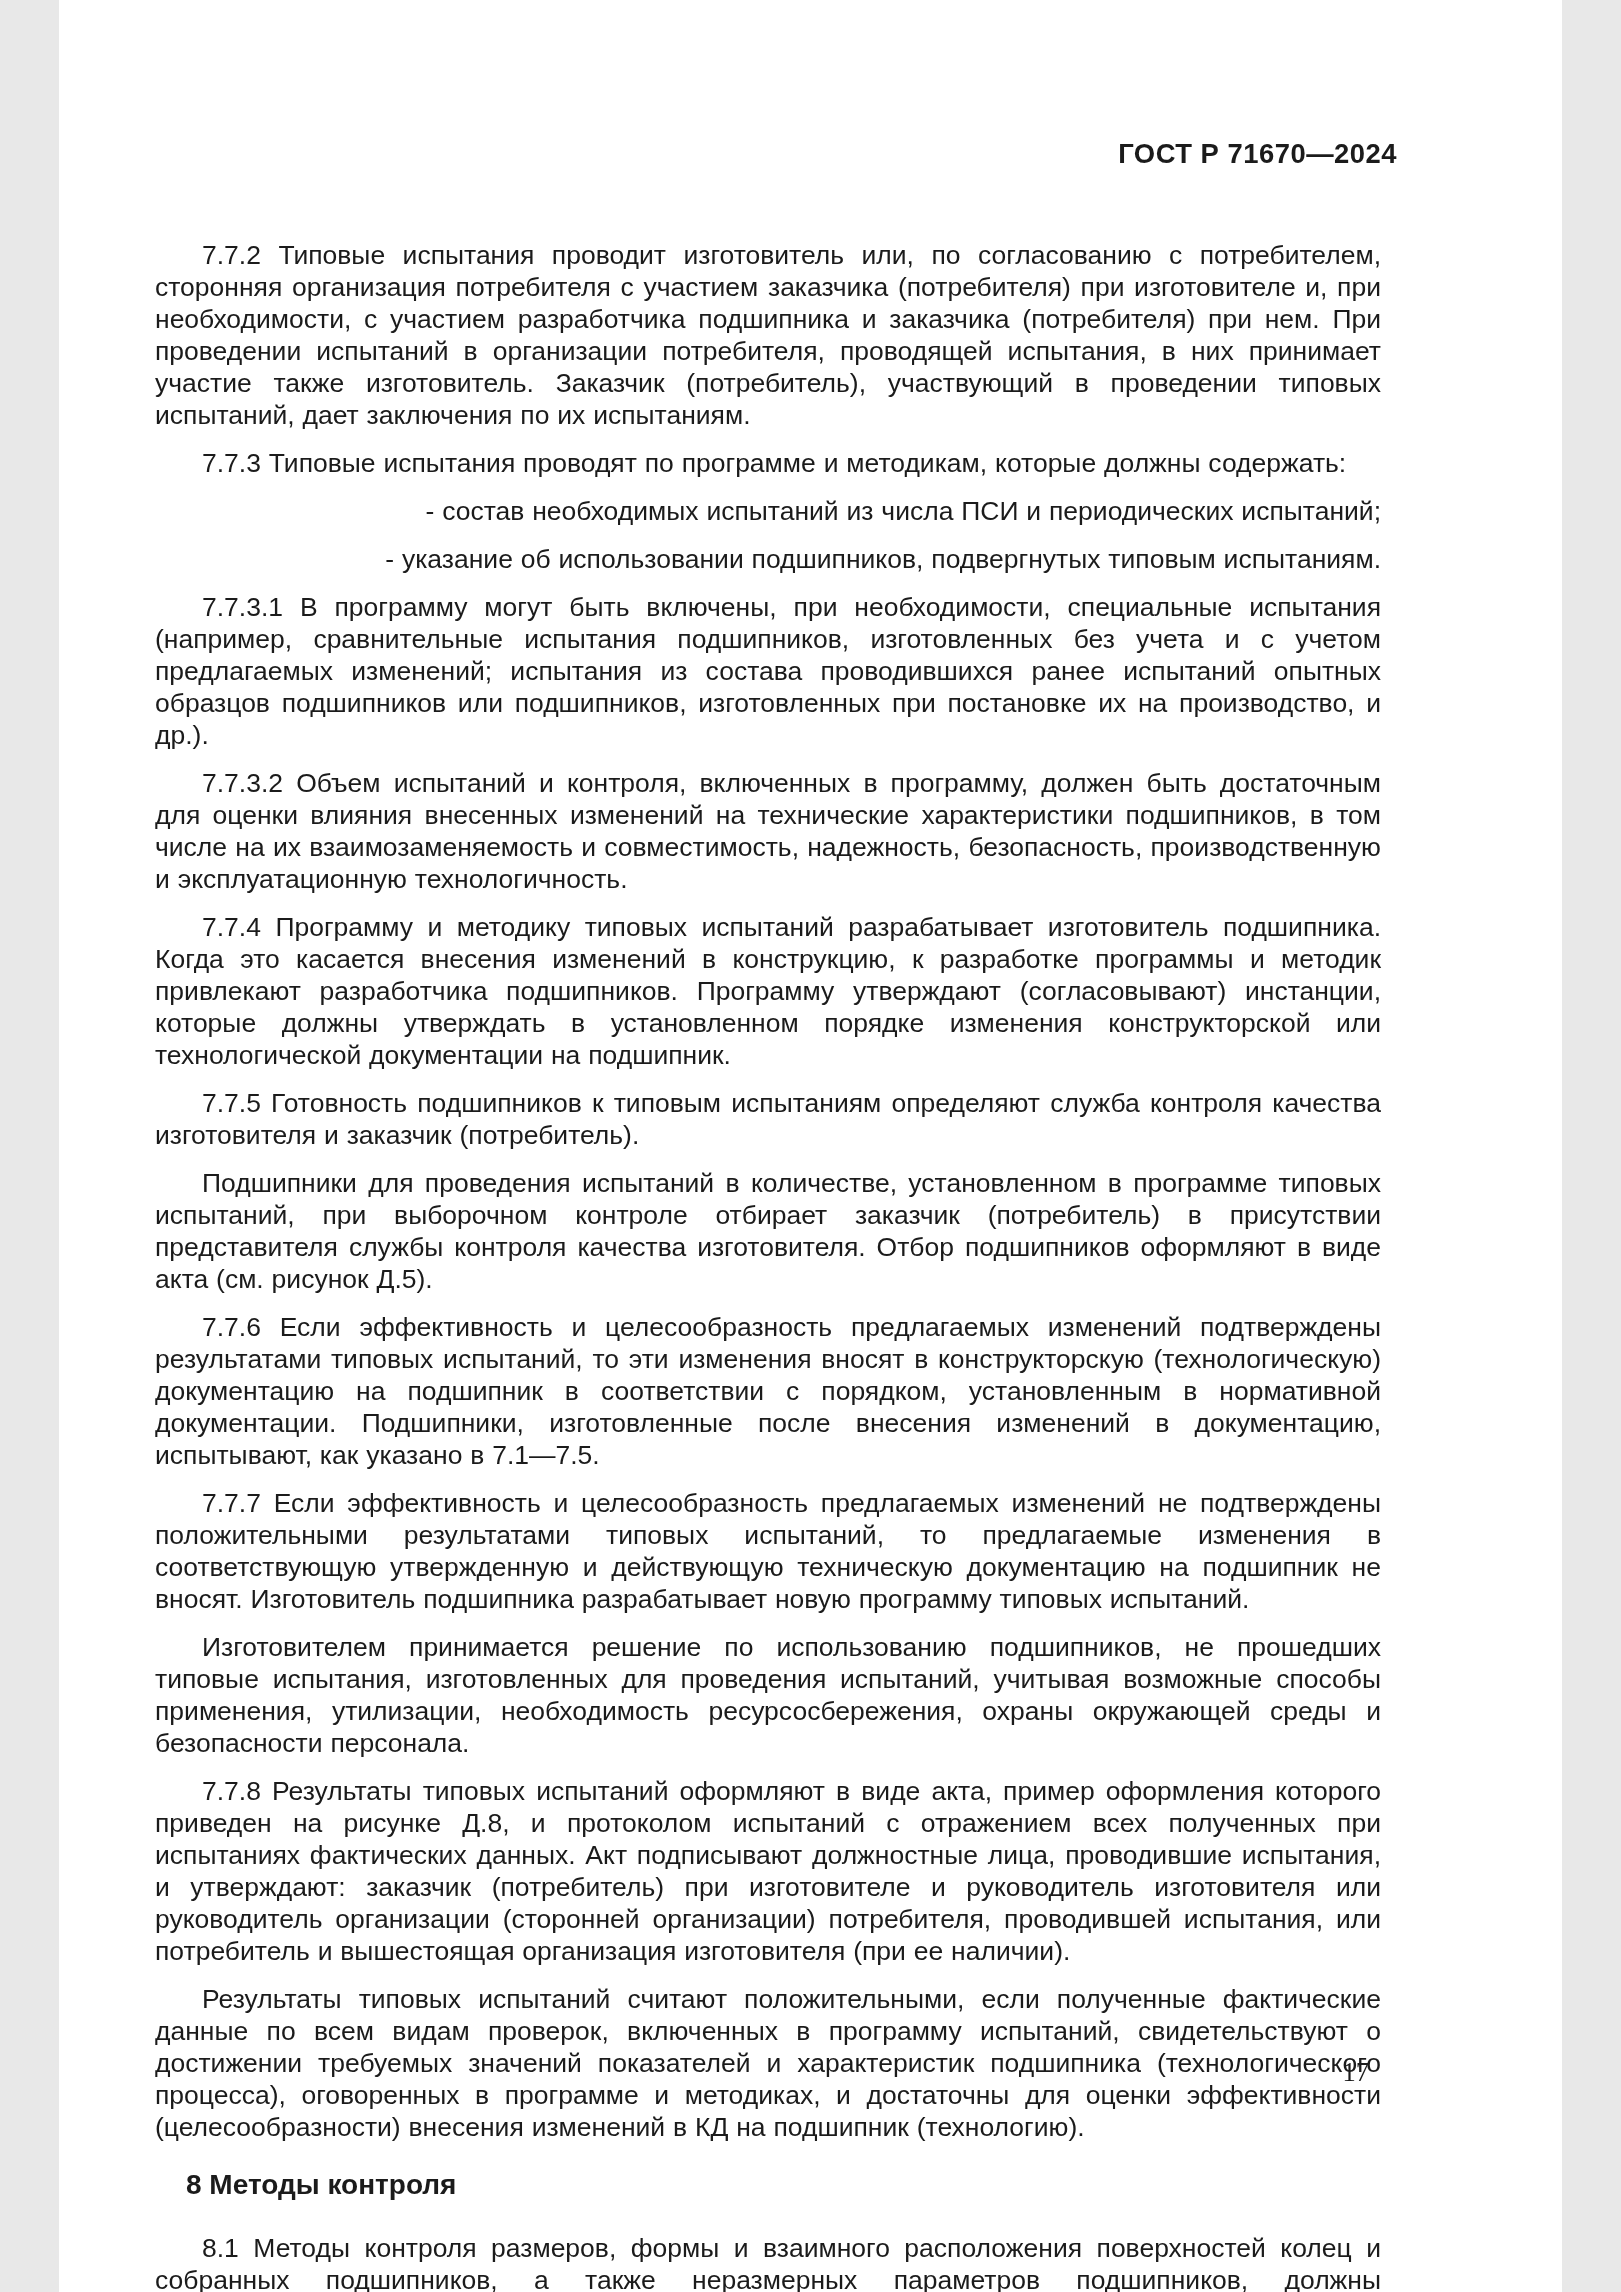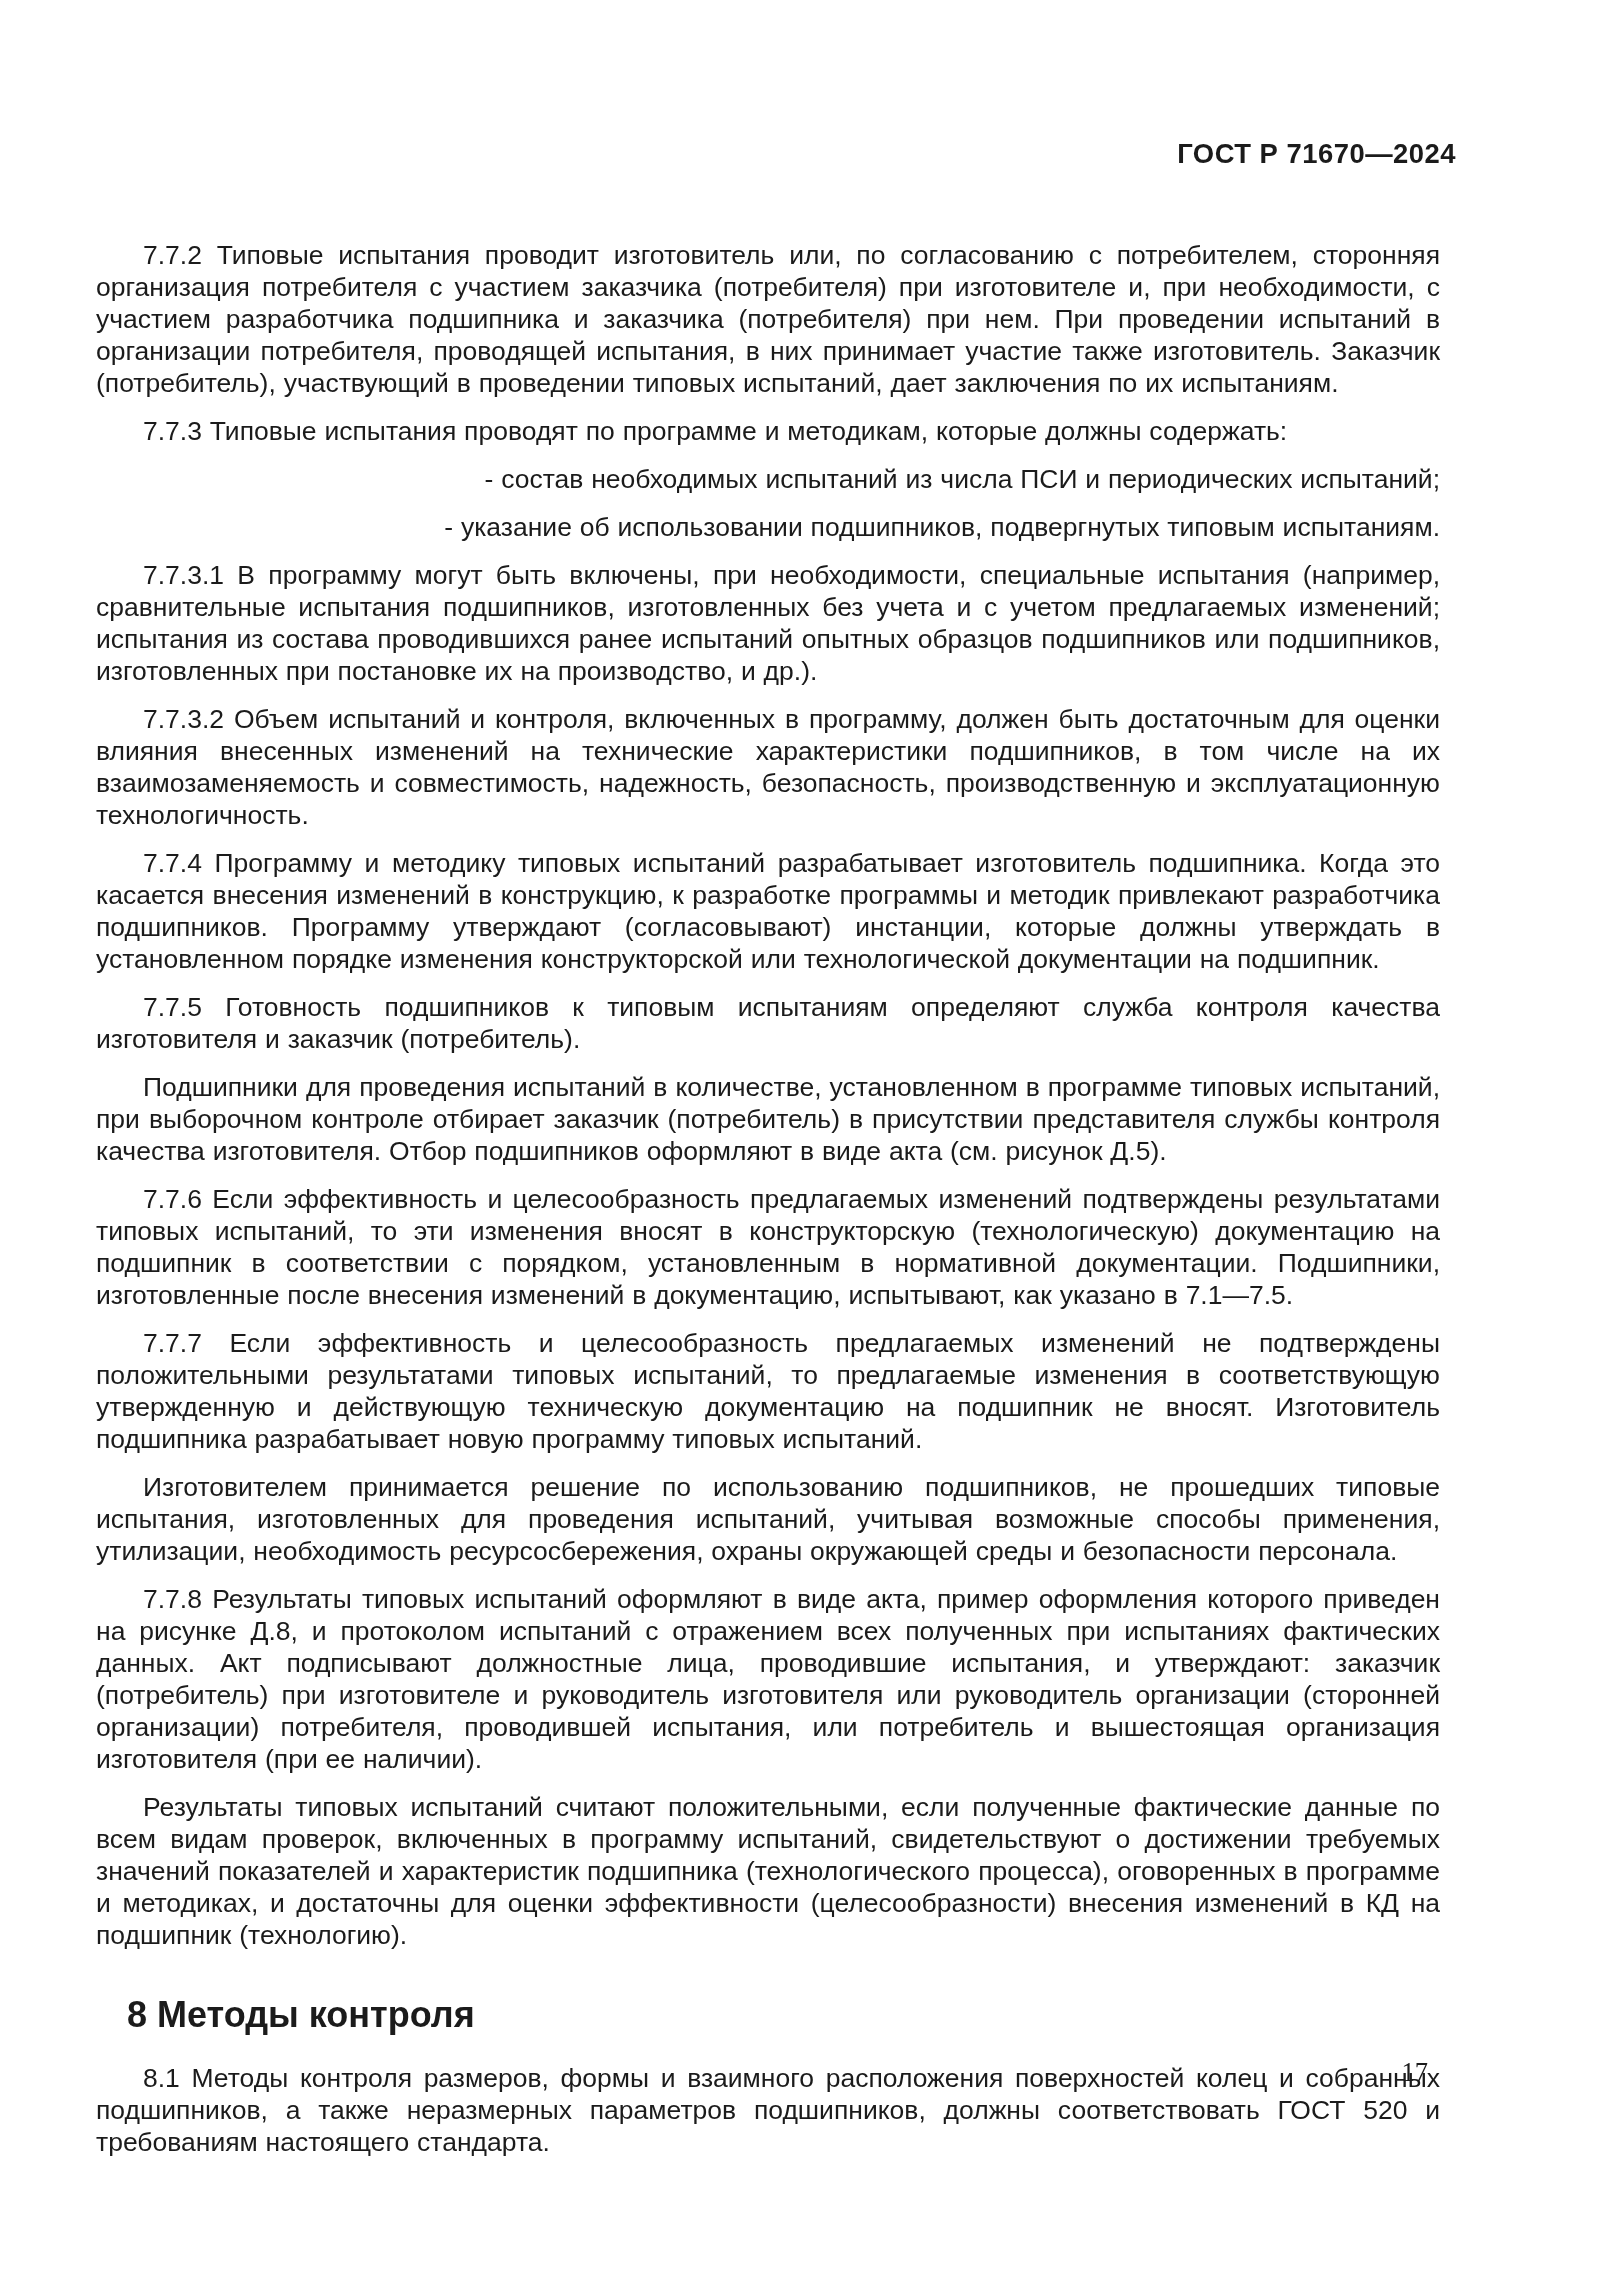--- a/index.html
+++ b/index.html
@@ -2,21 +2,21 @@
 <html lang="ru"><head>
 <meta charset="utf-8">
 <style>
   html, body {
     margin: 0;
     padding: 0;
     background: #e8e8e8;
   }
   .page {
     position: relative;
-    width: 1621px;
+    width: 1503px;
     height: 2293px;
     margin: 0 auto;
     background: #ffffff;
     color: #1b1b1b;
     font-family: "Liberation Sans", "DejaVu Sans", sans-serif;
     overflow: hidden;
   }
   .doc-header {
     position: absolute;
     top: 137px;
@@ -40,22 +40,22 @@
     line-height: 32px;
     text-align: justify;
     text-indent: 47px;
     hyphens: none;
     word-spacing: 0.5px;
   }
   .para.list-line {
     text-align: right;
   }
   .section-heading {
-    margin: 45px 0 29px 0;
-    font-size: 36px;
+    margin: 23px 0 29px 0;
+    font-size: 28px;
     font-weight: bold;
     line-height: 37px;
     text-indent: 47px;
     text-align: left;
   }
   .page-number {
     position: absolute;
     top: 2056px;
     right: 193px;
     font-size: 26.5px;

